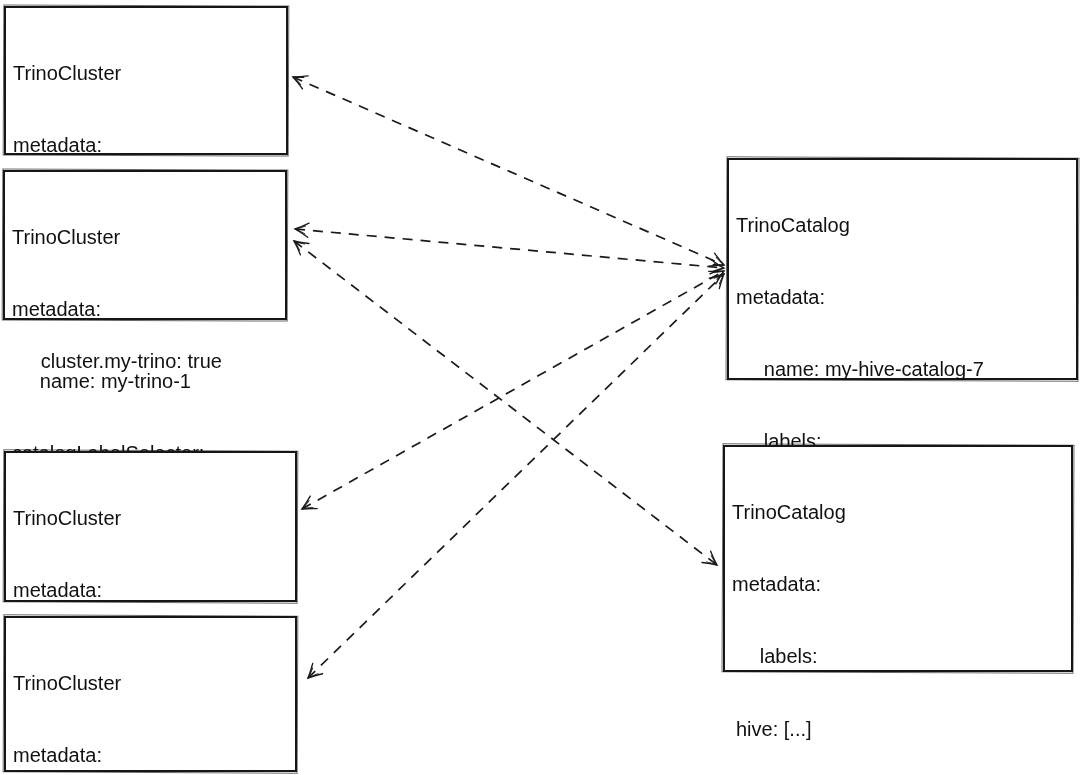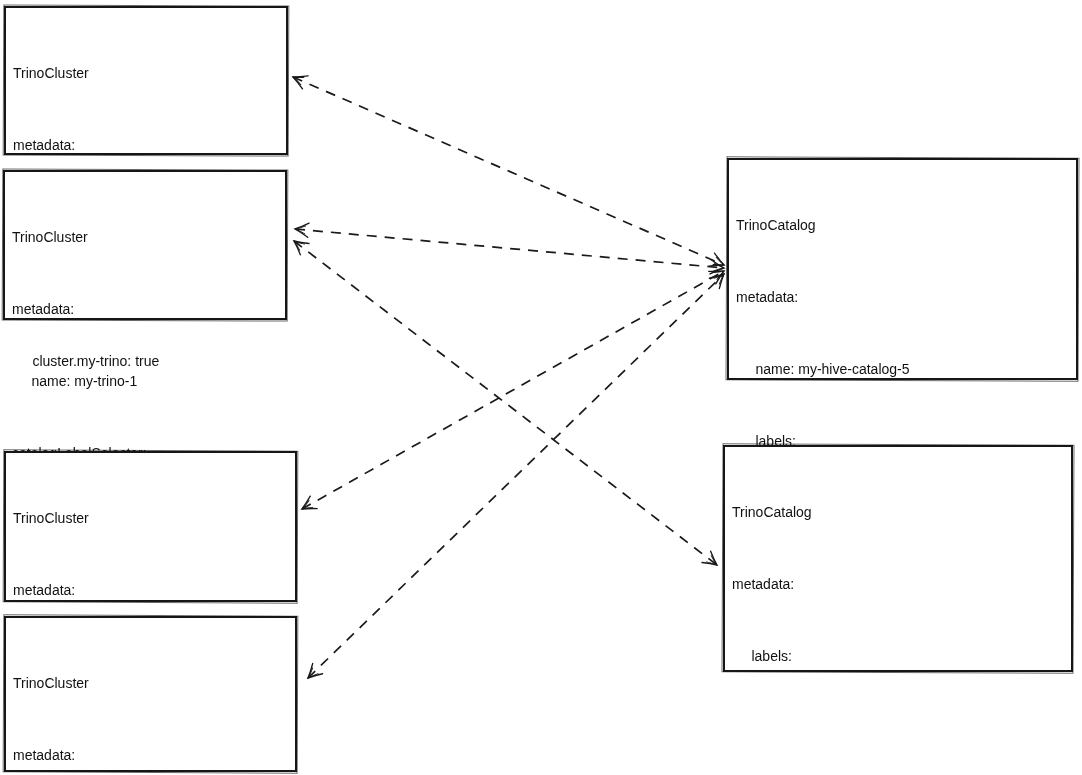--- a/index.html
+++ b/index.html
@@ -15,21 +15,21 @@
     overflow: hidden;
     font-family: "Liberation Sans", sans-serif;
     color: #111111;
   }
   .node {
     position: absolute;
     box-sizing: border-box;
     background: #ffffff;
     border: 2px solid #161616;
     padding: 5px 7px 0 7px;
-    font-size: 14px;
+    font-size: 20px;
     line-height: 24px;
     white-space: pre;
     z-index: 1;
   }
   
   .node::after {
     content: "";
     position: absolute;
     inset: -3px;
     border: 1px solid rgba(25,25,25,0.65);
@@ -87,25 +87,26 @@
     <div class="ln">TrinoCluster</div>
     <div class="ln">metadata:</div>
     
     
     
   </div>
 
   <div class="node" style="left:727px; top:158px; width:351px; height:222px;">
     <div class="ln">TrinoCatalog</div>
     <div class="ln">metadata:</div>
-    <div class="ln">     name: my-hive-catalog-5</div>
+    <div class="ln">     name: my-hive-catalog-7</div>
     <div class="ln">     labels:</div>
     <div class="ln">          cluster.my-trino: true</div>
     <div class="ln">          cluster.my-trino-2: true</div>
     <div class="ln">          env.dev: true</div>
+    <div class="ln">hive: [...]</div>
   </div>
 
   <div class="node" style="left:723px; top:445px; width:350px; height:227px;">
     <div class="ln">TrinoCatalog</div>
     <div class="ln">metadata:</div>
     <div class="ln">     labels:</div>
     
     
   </div>
 

